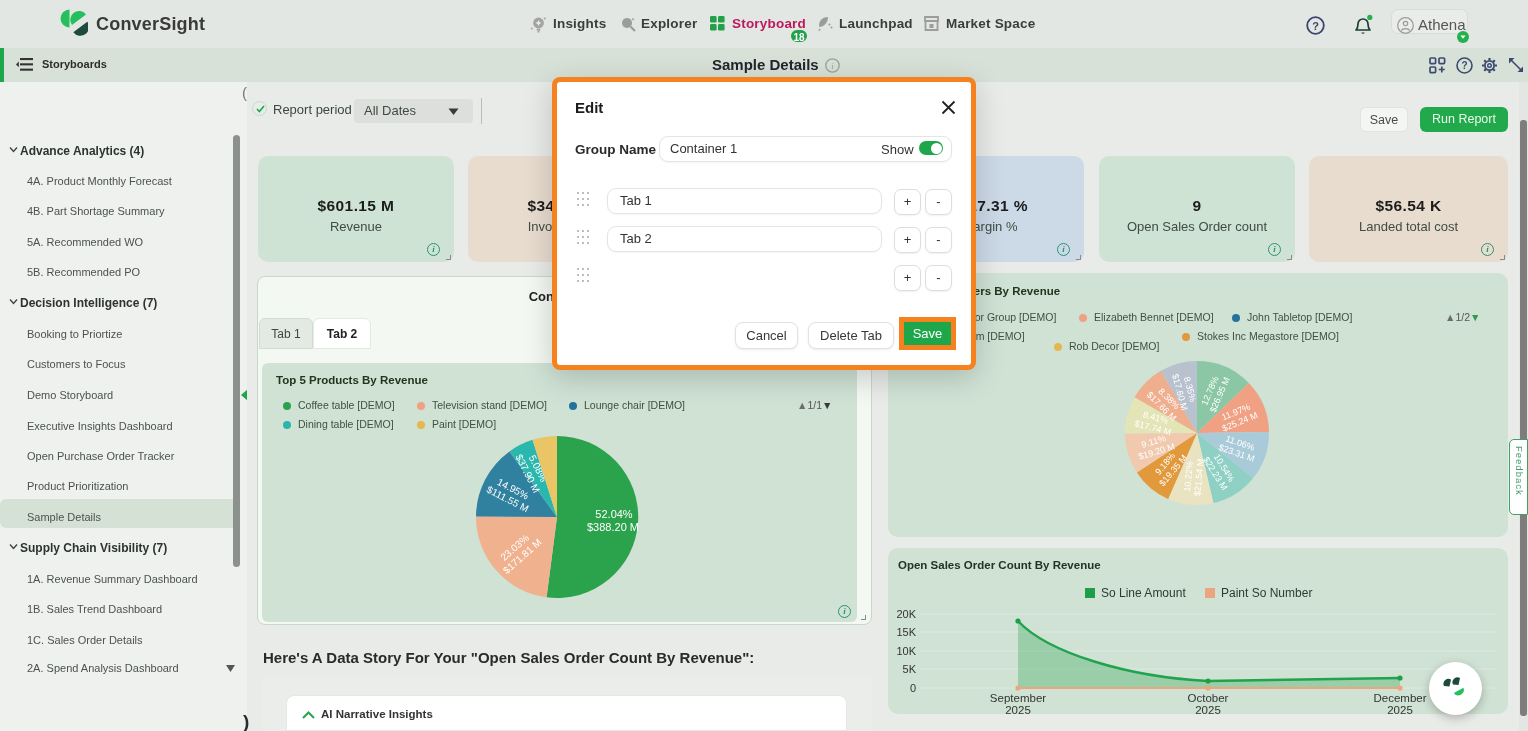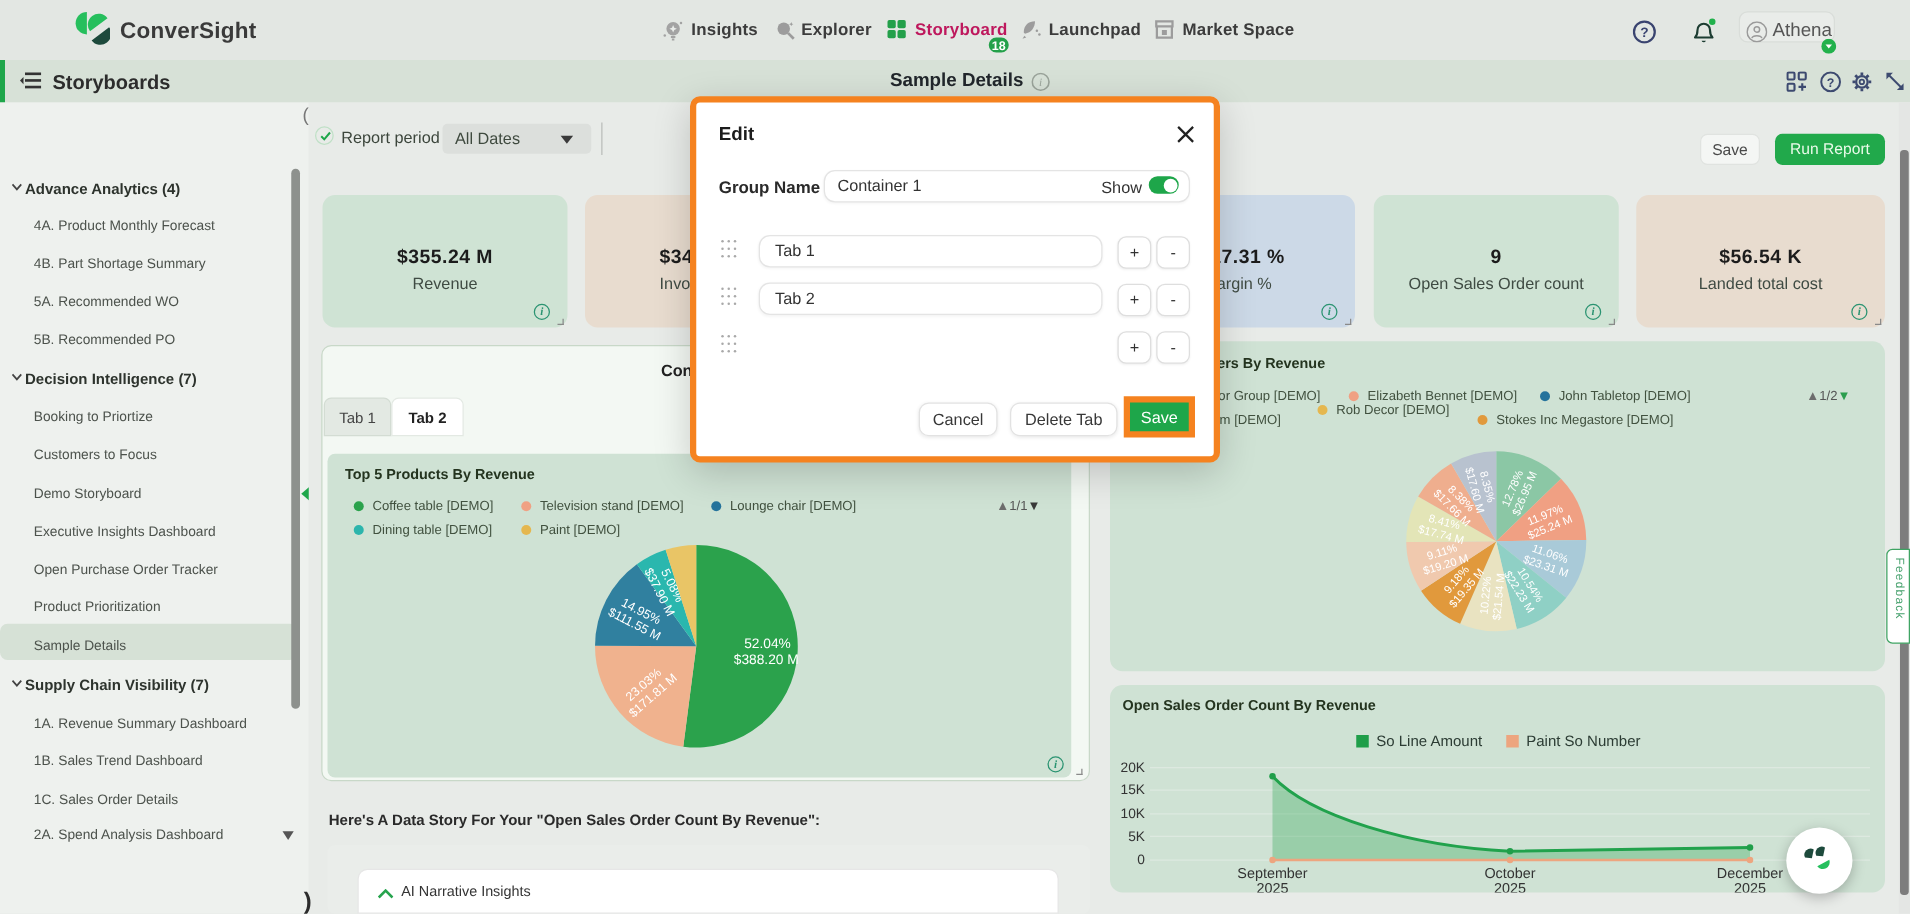--- a/index.html
+++ b/index.html
@@ -107,21 +107,21 @@
       <path d="M3.4 4.6 L6 7.8 L8.6 4.6 Z" fill="#fff"></path>
     </svg>
 </div>
 <div class="abs" id="bar2">
   <svg class="abs" style="left:12px;top:9px" width="17" height="15" viewBox="0 0 17 15">
     <rect x="4" y="1" width="13" height="2.1" fill="#333"></rect>
     <rect x="4" y="6.3" width="13" height="2.1" fill="#333"></rect>
     <rect x="4" y="11.6" width="13" height="2.1" fill="#333"></rect>
     <path d="M2.8 4.5 L0 7.4 L2.8 10.3 Z" fill="#333"></path>
   </svg>
-  <div class="abs" style="left:38px;top:10px;font-size:16px;font-weight:bold;color:#2c2c2c">Storyboards</div>
+  <div class="abs" style="left:38px;top:10px;font-size:11px;font-weight:bold;color:#2c2c2c">Storyboards</div>
   <div class="abs" style="left:708px;top:8px;font-size:15px;font-weight:bold;color:#21262b">Sample Details</div>
   <svg class="abs" style="left:821px;top:10px" width="15" height="15" viewBox="0 0 15 15" fill="none">
     <circle cx="7.5" cy="7.5" r="6.7" stroke="#9aa39a" stroke-width="1.3"></circle>
     <text x="7.5" y="11" text-anchor="middle" font-size="9" fill="#9aa39a" font-style="italic" font-family="Liberation Serif">i</text>
   </svg>
 
   <svg class="abs" style="left:1425px;top:57px;top:9px" width="17" height="17" viewBox="0 0 17 17" fill="none" stroke="#3d4a70" stroke-width="1.7">
     <rect x="1" y="1" width="5.6" height="5.6" rx="1"></rect>
     <rect x="10" y="1" width="5.6" height="5.6" rx="1"></rect>
     <rect x="1" y="10" width="5.6" height="5.6" rx="1"></rect>
@@ -192,21 +192,21 @@
   <div class="abs" style="left:26px;top:20px;font-size:13px;color:#3c463c">Report period</div>
   <div class="abs" style="left:107px;top:17px;width:119px;height:24px;background:#dcdfdc;border-radius:4px;font-size:13px;color:#3f4a3f;line-height:24px;padding-left:10px">All Dates</div>
   <svg class="abs" style="left:201px;top:26px" width="11" height="8" viewBox="0 0 11 8">
       <path d="M0.5 0.5 L5.5 7 L10.5 0.5 Z" fill="#3a3a3a"></path>
     </svg>
   <div class="abs" style="left:234px;top:16px;width:1px;height:26px;background:#b9bdb9"></div>
   <div class="abs" style="left:1113px;top:25px;width:48px;height:25px;background:#f4f6f4;border:1px solid #e0e3e0;border-radius:6px;text-align:center;line-height:24px;font-size:12.5px;color:#4a4a4a">Save</div>
   <div class="abs" style="left:1173px;top:25px;width:88px;height:25px;background:#21a94b;border-radius:6px;text-align:center;line-height:25px;font-size:12.5px;color:#eafbea">Run Report</div>
 
   <div class="card" style="left:11px;background:#cfe3d4">
-      <div class="v">$355.24 M</div>
+      <div class="v">$601.15 M</div>
       <div class="l">Revenue</div>
       <div class="cinfo">i</div>
       <div class="corner"></div>
     </div>
   <div class="card" style="left:221px;background:#e8dccf">
       <div class="v">$342.15 M</div>
       <div class="l">Invoice count</div>
       <div class="cinfo">i</div>
       <div class="corner"></div>
     </div>
@@ -266,36 +266,36 @@
       </g>
   <path d="M295,154 L270.5,76.8 A81,81 0 0 1 295.0,73.0 Z" fill="#e9c566"></path>
   <g text-anchor="middle" fill="#fff" font-size="11">
         <text x="352" y="155">52.04%</text>
         <text x="351" y="168">$388.20 M</text>
       </g>
   </svg>
   <div class="cinfo abs" style="left:591px;top:523px;right:auto;bottom:auto">i</div>
   <div class="abs" style="left:614px;top:533px;width:5px;height:5px;border-right:1.6px solid #8a8a8a;border-bottom:1.6px solid #8a8a8a"></div>
 
-  <div class="abs" style="left:16px;top:567px;font-size:12px;font-weight:bold;color:#2a2a2a">Here's A Data Story For Your "Open Sales Order Count By Revenue":</div>
+  <div class="abs" style="left:16px;top:567px;font-size:15px;font-weight:bold;color:#2a2a2a">Here's A Data Story For Your "Open Sales Order Count By Revenue":</div>
   <div class="abs" style="left:15px;top:594px;width:610px;height:55px;background:#eaedea;border-radius:6px"></div>
   <div class="abs" style="left:39px;top:613px;width:561px;height:36px;background:#fff;border:1px solid #e6e6e6;border-radius:8px 8px 0 0"></div>
   <svg class="abs" style="left:55px;top:629px" width="13" height="8" viewBox="0 0 13 8" fill="none" stroke="#27a44e" stroke-width="2">
       <path d="M1 7 L6.5 1.5 L12 7"></path>
     </svg>
-  <div class="abs" style="left:74px;top:626px;font-size:11.5px;font-weight:normal;color:#333">AI Narrative Insights</div>
+  <div class="abs" style="left:74px;top:626px;font-size:11.5px;font-weight:bold;color:#333">AI Narrative Insights</div>
 
   <div class="panel" style="left:641px;top:191px;width:620px;height:264px"></div>
   <div class="ptitle" style="left:651px;top:203px">Top 5 Customers By Revenue</div>
   <div class="leg" style="left:694px;top:229px"><span class="dot" style="background:#8bc7a5"></span>Decor Group [DEMO]</div>
   <div class="leg" style="left:832px;top:229px"><span class="dot" style="background:#f0a083"></span>Elizabeth Bennet [DEMO]</div>
   <div class="leg" style="left:985px;top:229px"><span class="dot" style="background:#25739c"></span>John Tabletop [DEMO]</div>
   <div class="leg" style="left:1198px;top:229px;color:#555"><span style="color:#6d6d6d">▲</span>1/2<span style="color:#2b9e4e">▼</span></div>
   <div class="leg" style="left:653px;top:248px"><span class="dot" style="background:#8fd0c5"></span>Furniture Farm [DEMO]</div>
-  <div class="leg" style="left:807px;top:240px"><span class="dot" style="background:#e5b74f"></span>Rob Decor [DEMO]</div>
+  <div class="leg" style="left:807px;top:258px"><span class="dot" style="background:#e5b74f"></span>Rob Decor [DEMO]</div>
   <div class="leg" style="left:935px;top:248px"><span class="dot" style="background:#e1993c"></span>Stokes Inc Megastore [DEMO]</div>
   <svg class="abs" style="left:641px;top:191px" width="620" height="264">
   <path d="M309,160 L309.0,88.0 A72,72 0 0 1 360.8,110.0 Z" fill="#8bc7a5"></path>
   <g transform="translate(326.2,119.5) rotate(-67.0)" text-anchor="middle" fill="#fff" font-size="9">
         <text y="-1.5">12.78%</text>
         <text y="9">$26.95 M</text>
       </g>
   <path d="M309,160 L360.8,110.0 A72,72 0 0 1 381.0,158.9 Z" fill="#f0a083"></path>
   <g transform="translate(349.7,143.2) rotate(-22.4)" text-anchor="middle" fill="#fff" font-size="9">
         <text y="-1.5">11.97%</text>

